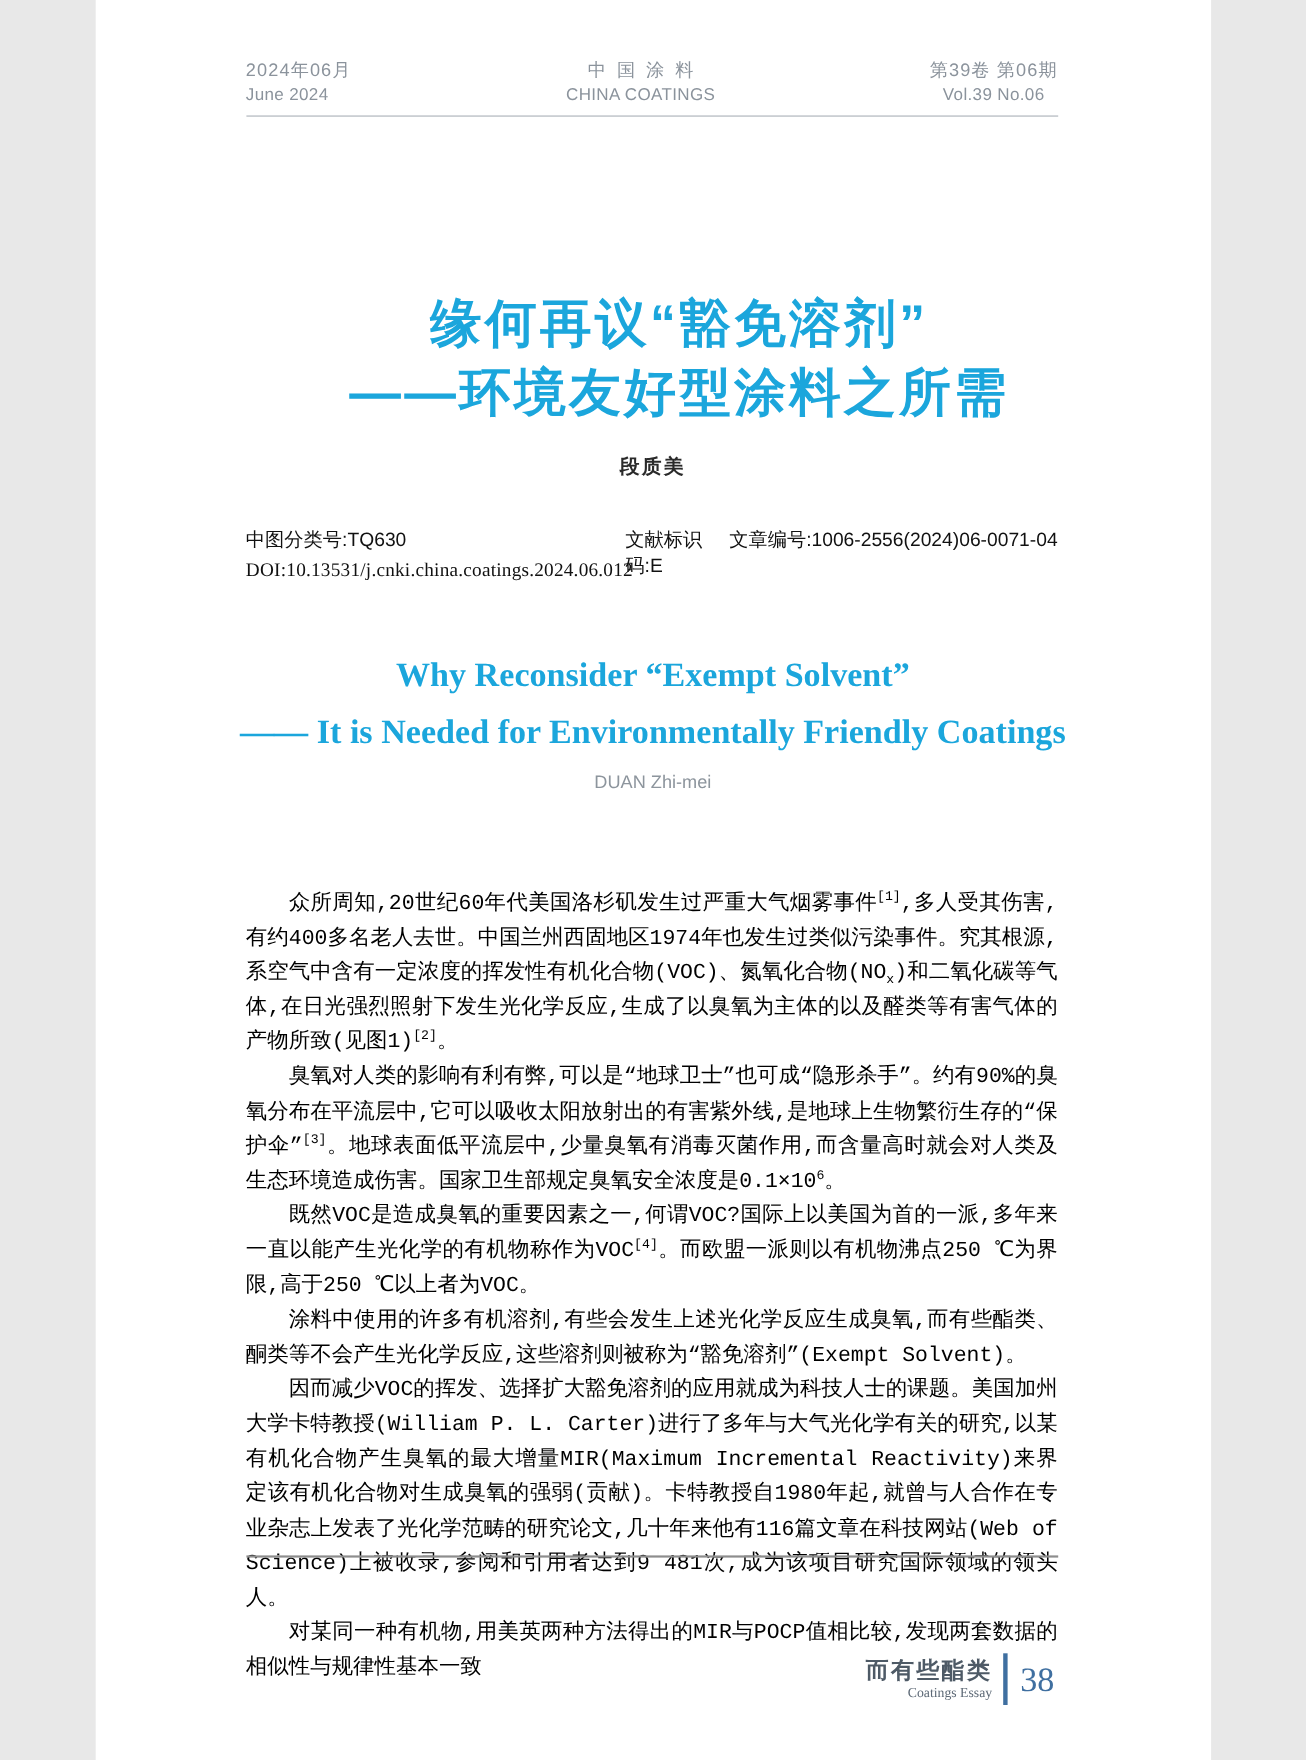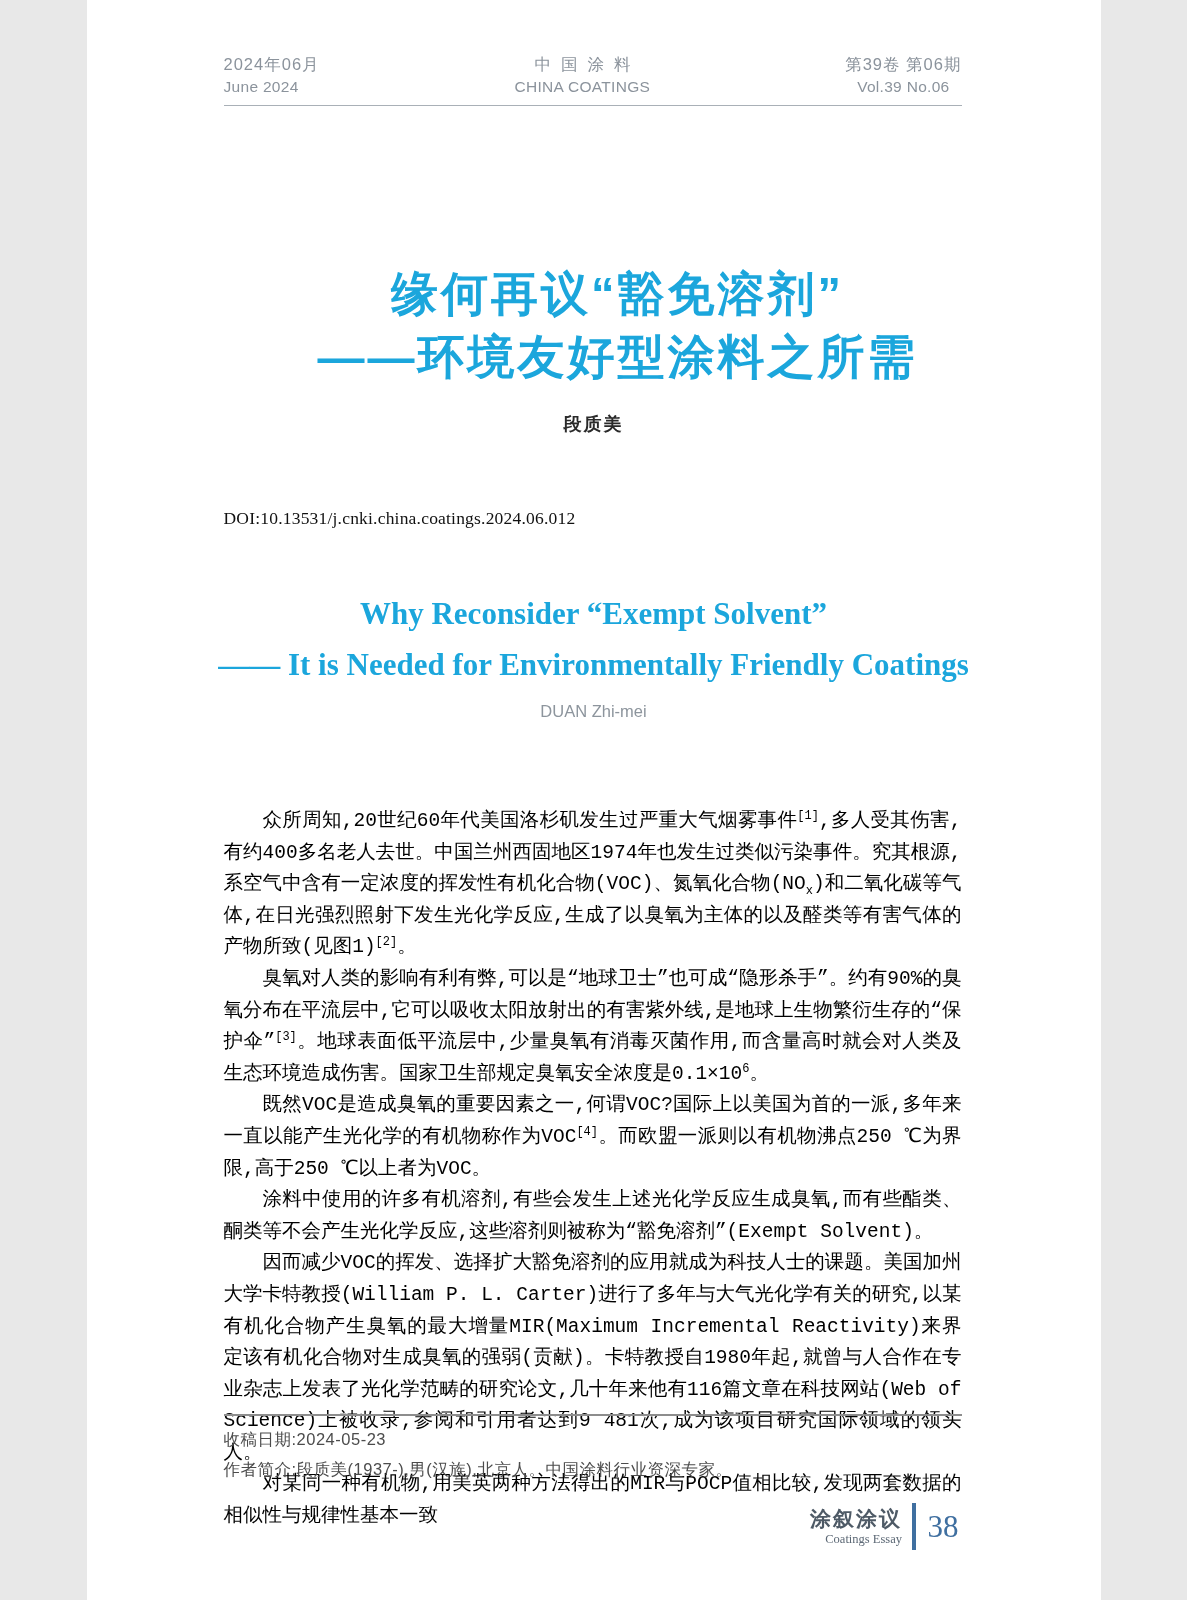--- a/index.html
+++ b/index.html
@@ -118,47 +118,48 @@
     </div>
   </header>
 
   <h1 class="title-zh">
     <span>缘何再议“豁免溶剂”</span><br>
     <span>——环境友好型涂料之所需</span>
   </h1>
 
   <div class="author-zh">段质美</div>
 
+  <div class="meta-row">
+    <span class="m-clc">中图分类号:TQ630</span>
+    <span class="m-doc">文献标识码:E</span>
+    <span class="m-id">文章编号:1006-2556(2024)06-0071-04</span>
+  </div>
 
   <div class="doi-line">DOI:10.13531/j.cnki.china.coatings.2024.06.012</div>
 
   <h2 class="title-en">
     <span>Why Reconsider “Exempt Solvent”</span><br>
     <span>—— It is Needed for Environmentally Friendly Coatings</span>
   </h2>
 
   <div class="author-en">DUAN Zhi-mei</div>
 
   <main class="article-body">
       <p>众所周知,20世纪60年代美国洛杉矶发生过严重大气烟雾事件<sup>[1]</sup>,多人受其伤害,有约400多名老人去世。中国兰州西固地区1974年也发生过类似污染事件。究其根源,系空气中含有一定浓度的挥发性有机化合物(VOC)、氮氧化合物(NO<sub>x</sub>)和二氧化碳等气体,在日光强烈照射下发生光化学反应,生成了以臭氧为主体的以及醛类等有害气体的产物所致(见图1)<sup>[2]</sup>。</p>
       <p>臭氧对人类的影响有利有弊,可以是“地球卫士”也可成“隐形杀手”。约有90%的臭氧分布在平流层中,它可以吸收太阳放射出的有害紫外线,是地球上生物繁衍生存的“保护伞”<sup>[3]</sup>。地球表面低平流层中,少量臭氧有消毒灭菌作用,而含量高时就会对人类及生态环境造成伤害。国家卫生部规定臭氧安全浓度是0.1×10<sup>6</sup>。</p>
       <p>既然VOC是造成臭氧的重要因素之一,何谓VOC?国际上以美国为首的一派,多年来一直以能产生光化学的有机物称作为VOC<sup>[4]</sup>。而欧盟一派则以有机物沸点250 ℃为界限,高于250 ℃以上者为VOC。</p>
       <p>涂料中使用的许多有机溶剂,有些会发生上述光化学反应生成臭氧,而有些酯类、酮类等不会产生光化学反应,这些溶剂则被称为“豁免溶剂”(Exempt Solvent)。</p>
       <p>因而减少VOC的挥发、选择扩大豁免溶剂的应用就成为科技人士的课题。美国加州大学卡特教授(William P. L. Carter)进行了多年与大气光化学有关的研究,以某有机化合物产生臭氧的最大增量MIR(Maximum Incremental Reactivity)来界定该有机化合物对生成臭氧的强弱(贡献)。卡特教授自1980年起,就曾与人合作在专业杂志上发表了光化学范畴的研究论文,几十年来他有116篇文章在科技网站(Web of Science)上被收录,参阅和引用者达到9 481次,成为该项目研究国际领域的领头人。</p>
       <p>对某同一种有机物,用美英两种方法得出的MIR与POCP值相比较,发现两套数据的相似性与规律性基本一致</p>
     </main>
 
   <div class="footnote-rule"></div>
-  <div class="footnote">
-    <div>收稿日期:2024-05-23</div>
-    <div>作者简介:段质美(1937-),男(汉族),北京人。中国涂料行业资深专家。</div>
-  </div>
 
   <div class="page-footer">
     <div class="sec-block">
-      <div class="sec-zh">涂叙涂议</div>
+      <div class="sec-zh">而有些酯类</div>
       <div class="sec-en">Coatings Essay</div>
     </div>
     <div class="vbar"></div>
     <div class="page-num">38</div>
   </div>
 
 </div>
 
 </body></html>

